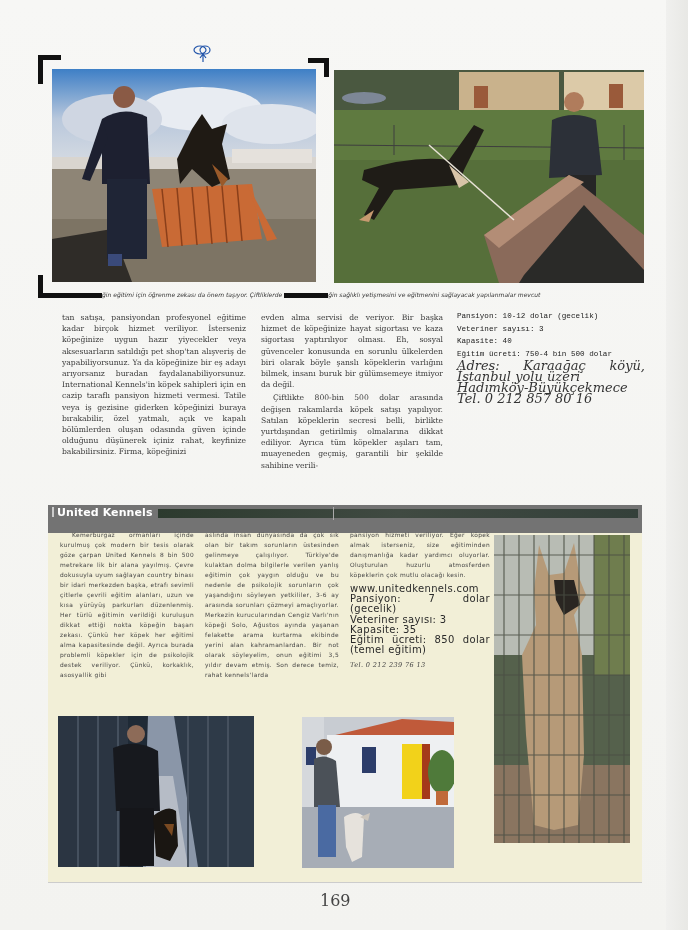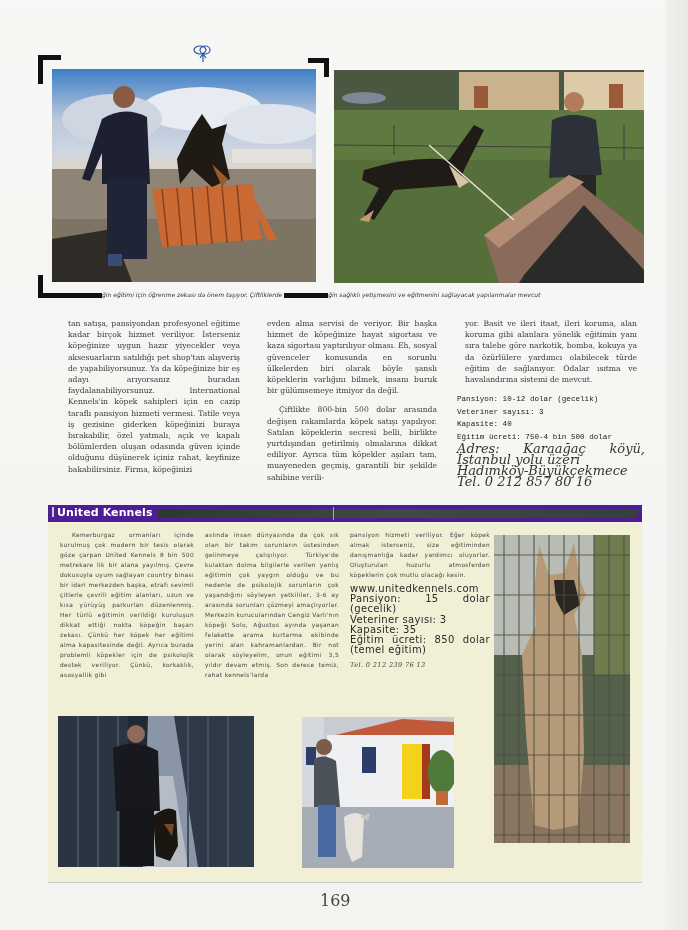--- a/index.html
+++ b/index.html
@@ -21,31 +21,31 @@
   .cm-tr { left:308px; top:58px; width:16px; height:14px; border-width:5px 5px 0 0; }
   .cm-bl { left:38px; top:275px; width:18px; height:18px; border-width:0 0 5px 5px; }
   .cm-br { left:312px; top:275px; width:6px; height:18px; border-width:0 0 5px 0; }
   .editor-mark { position:absolute; left:192px; top:44px; font-size:13px; color:#2255aa; font-family:"DejaVu Sans", sans-serif; }
 
   .caption { position:absolute; left:58px; top:291px; width:600px; font-size:6px; color:#333; font-style:italic; white-space:nowrap; font-family:"DejaVu Sans", sans-serif; }
   .caption-redact { display:inline-block; width:44px; height:5px; background:#111; vertical-align:middle; }
 
   
   .col { position:absolute; top:310px; font-size:7.6px; line-height:11.2px; color:#3a3a3a; text-align:justify; }
-  .col p { margin:8px; }
+  .col p { margin:2px; }
   .c1 { left:60px; width:188px; }
   .c2 { left:259px; width:186px; }
   .c3 { left:457px; width:188px; }
   .indent { text-indent:12px; }
   .spec { font-family:Liberation Mono, monospace; font-size:7.6px; color:#222; line-height:12.5px; }
   .addr { font-style:italic; font-size:13px; color:#333; line-height:11px; }
 
   
   .uk-box { position:absolute; left:48px; top:505px; width:594px; height:377px; background:#f2efd7; border-bottom:1px solid #ccc; }
-  .uk-bar { position:absolute; left:48px; top:505px; width:594px; height:17px; background:#4c1d95; }
+  .uk-bar { position:absolute; left:48px; top:505px; width:594px; height:28px; background:#737373; }
   .uk-bar .shade { position:absolute; left:110px; top:4px; width:480px; height:9px; background:linear-gradient(90deg,#2c3a2e,#404a42,#34403a); }
   .uk-bar .sep { position:absolute; left:285px; top:2px; width:1px; height:13px; background:#aaa; }
   .uk-title { position:absolute; left:4px; top:1px; color:#fff; font-family:"DejaVu Sans", sans-serif; font-weight:bold; font-size:11px; letter-spacing:0.1px; }
   .uk-title::before { content:""; display:inline-block; width:2px; height:10px; background:#ccc; margin-right:3px; vertical-align:-1px; }
 
   .ucol { position:absolute; top:530px; font-family:"DejaVu Sans", sans-serif; font-size:5.9px; line-height:10px; color:#444; text-align:justify; letter-spacing:0.35px; }
   .ucol p { margin:0; }
   .u1 { left:60px; width:134px; }
   .u2 { left:205px; width:134px; }
   .u3 { left:350px; width:140px; }
@@ -157,21 +157,20 @@
 </div>
 
 <div class="col c1">
   <p>tan satışa, pansiyondan profesyonel eğitime kadar birçok hizmet veriliyor. İsterseniz köpeğinize uygun hazır yiyecekler veya aksesuarların satıldığı pet shop'tan alışveriş de yapabiliyorsunuz. Ya da köpeğinize bir eş adayı arıyorsanız buradan faydalanabiliyorsunuz. International Kennels'in köpek sahipleri için en cazip taraflı pansiyon hizmeti vermesi. Tatile veya iş gezisine giderken köpeğinizi buraya bırakabilir, özel yatmalı, açık ve kapalı bölümlerden oluşan odasında güven içinde olduğunu düşünerek içiniz rahat, keyfinize bakabilirsiniz. Firma, köpeğinizi</p>
 </div>
 <div class="col c2">
   <p>evden alma servisi de veriyor. Bir başka hizmet de köpeğinize hayat sigortası ve kaza sigortası yaptırılıyor olması. Eh, sosyal güvenceler konusunda en sorunlu ülkelerden biri olarak böyle şanslı köpeklerin varlığını bilmek, insanı buruk bir gülümsemeye itmiyor da değil.</p>
   <p class="indent">Çiftlikte 800-bin 500 dolar arasında değişen rakamlarda köpek satışı yapılıyor. Satılan köpeklerin secresi belli, birlikte yurtdışından getirilmiş olmalarına dikkat ediliyor. Ayrıca tüm köpekler aşıları tam, muayeneden geçmiş, garantili bir şekilde sahibine verili-</p>
 </div>
 <div class="col c3">
-  <p>yor. Basit ve ileri itaat, ileri koruma, alan koruma gibi alanlara yönelik eğitimin yanı sıra talebe göre narkotik, bomba, kokuya ya da özürlülere yardımcı olabilecek türde eğitim de sağlanıyor. Odalar ısıtma ve havalandırma sistemi de mevcut.</p>
   <div class="spec">Pansiyon: 10-12 dolar (gecelik)</div>
   <div class="spec">Veteriner sayısı: 3</div>
   <div class="spec">Kapasite: 40</div>
   <div class="spec">Eğitim ücreti: 750-4 bin 500 dolar</div>
   <div class="addr">Adres: Karaağaç köyü, İstanbul yolu üzeri</div>
   <div class="addr">Hadımköy-Büyükçekmece</div>
   <div class="addr">Tel. 0 212 857 80 16</div>
 </div>
 
 <div class="uk-box"></div>
@@ -184,21 +183,21 @@
 <div class="ucol u1">
   <p class="indent">Kemerburgaz ormanları içinde kurulmuş çok modern bir tesis olarak göze çarpan United Kennels 8 bin 500 metrekare lik bir alana yayılmış. Çevre dokusuyla uyum sağlayan country binası bir idari merkezden başka, etrafı sevimli çitlerle çevrili eğitim alanları, uzun ve kısa yürüyüş parkurları düzenlenmiş. Her türlü eğitimin verildiği kuruluşun dikkat ettiği nokta köpeğin başarı zekası. Çünkü her köpek her eğitimi alma kapasitesinde değil. Ayrıca burada problemli köpekler için de psikolojik destek veriliyor. Çünkü, korkaklık, asosyallik gibi</p>
 </div>
 <div class="ucol u2">
   <p>aslında insan dünyasında da çok sık olan bir takım sorunların üstesinden gelinmeye çalışılıyor. Türkiye'de kulaktan dolma bilgilerle verilen yanlış eğitimin çok yaygın olduğu ve bu nedenle de psikolojik sorunların çok yaşandığını söyleyen yetkililer, 3-6 ay arasında sorunları çözmeyi amaçlıyorlar. Merkezin kurucularından Cengiz Varlı'nın köpeği Solo, Ağustos ayında yaşanan felakette arama kurtarma ekibinde yerini alan kahramanlardan. Bir not olarak söyleyelim, onun eğitimi 3,5 yıldır devam etmiş. Son derece temiz, rahat kennels'larda</p>
 </div>
 <div class="ucol u3">
   <p>pansiyon hizmeti veriliyor. Eğer köpek almak isterseniz, size eğitiminden danışmanlığa kadar yardımcı oluyorlar. Oluşturulan huzurlu atmosferden köpeklerin çok mutlu olacağı kesin.</p>
   <div style="height:4px"></div>
   <div class="u-spec">www.unitedkennels.com</div>
-  <div class="u-spec">Pansiyon: 15 dolar (gecelik)</div>
+  <div class="u-spec">Pansiyon: 7 dolar (gecelik)</div>
   <div class="u-spec">Veteriner sayısı: 3</div>
   <div class="u-spec">Kapasite: 35</div>
   <div class="u-spec">Eğitim ücreti: 850 dolar (temel eğitim)</div>
   <div style="height:5px"></div>
   <div class="u-addr">Tel. 0 212 239 76 13</div>
 </div>
 
 <div class="uphoto up-dog">
   <svg width="136" height="308" viewBox="0 0 136 308">
     <rect width="136" height="308" fill="#55614c"></rect>

